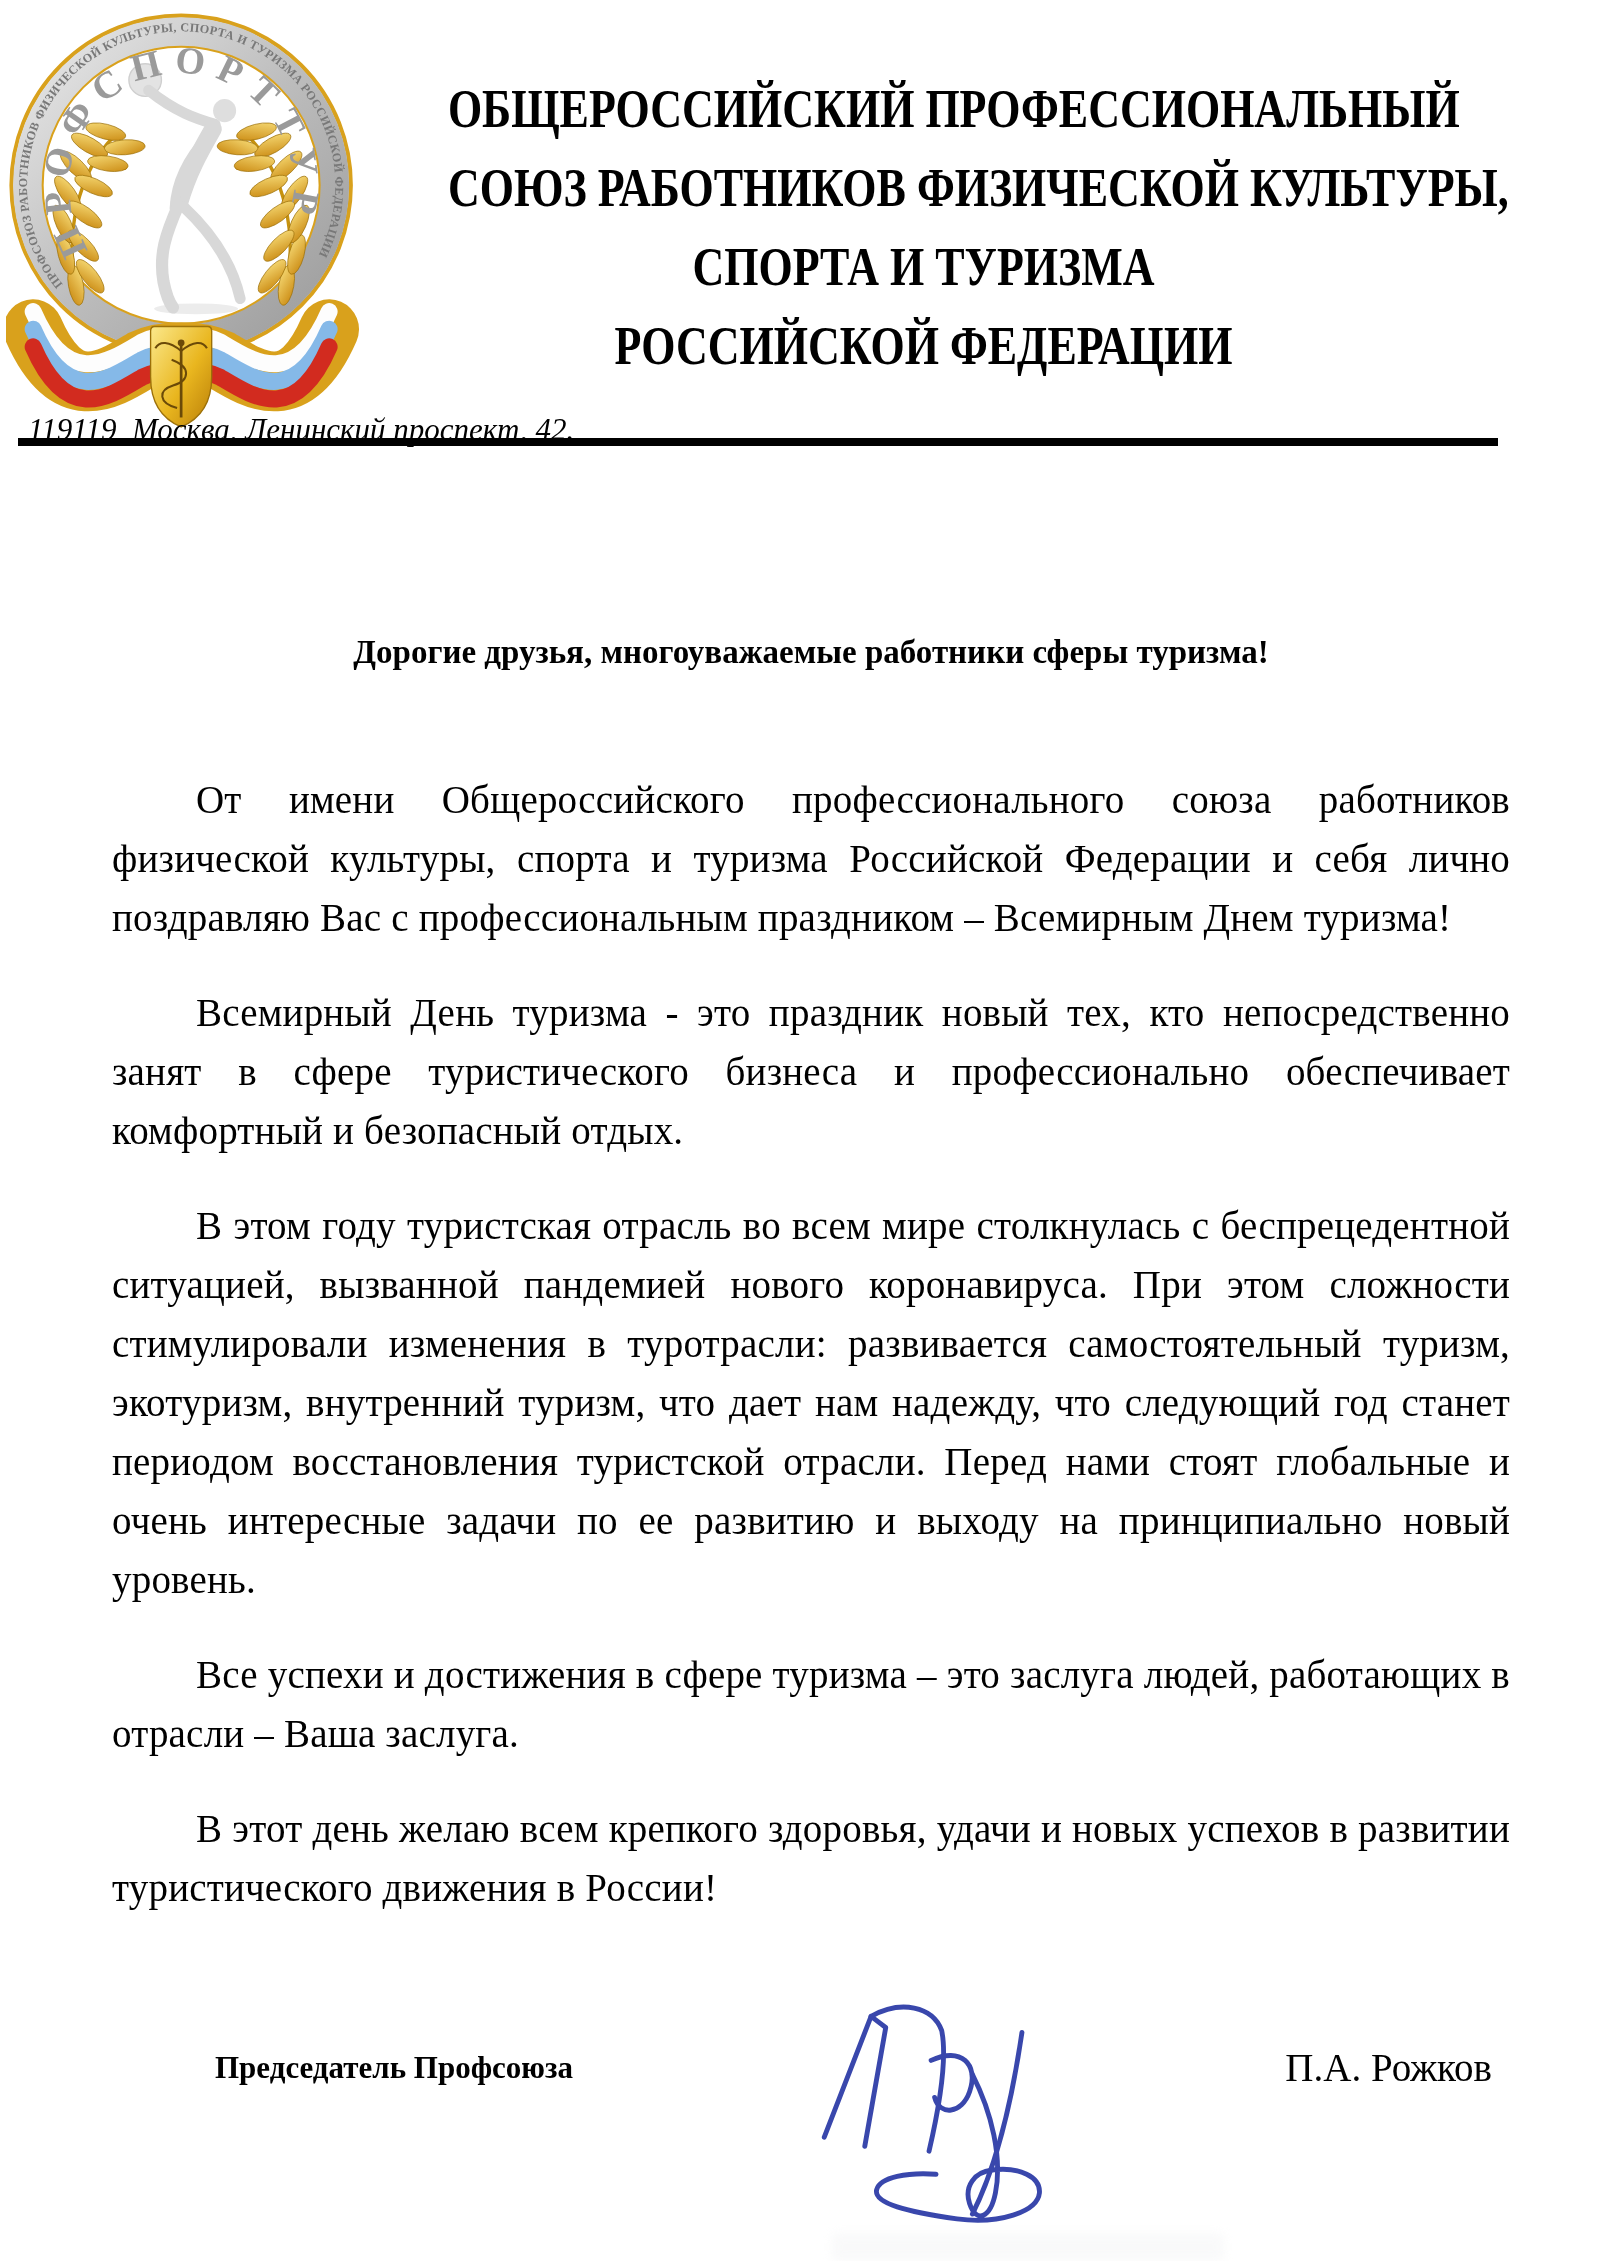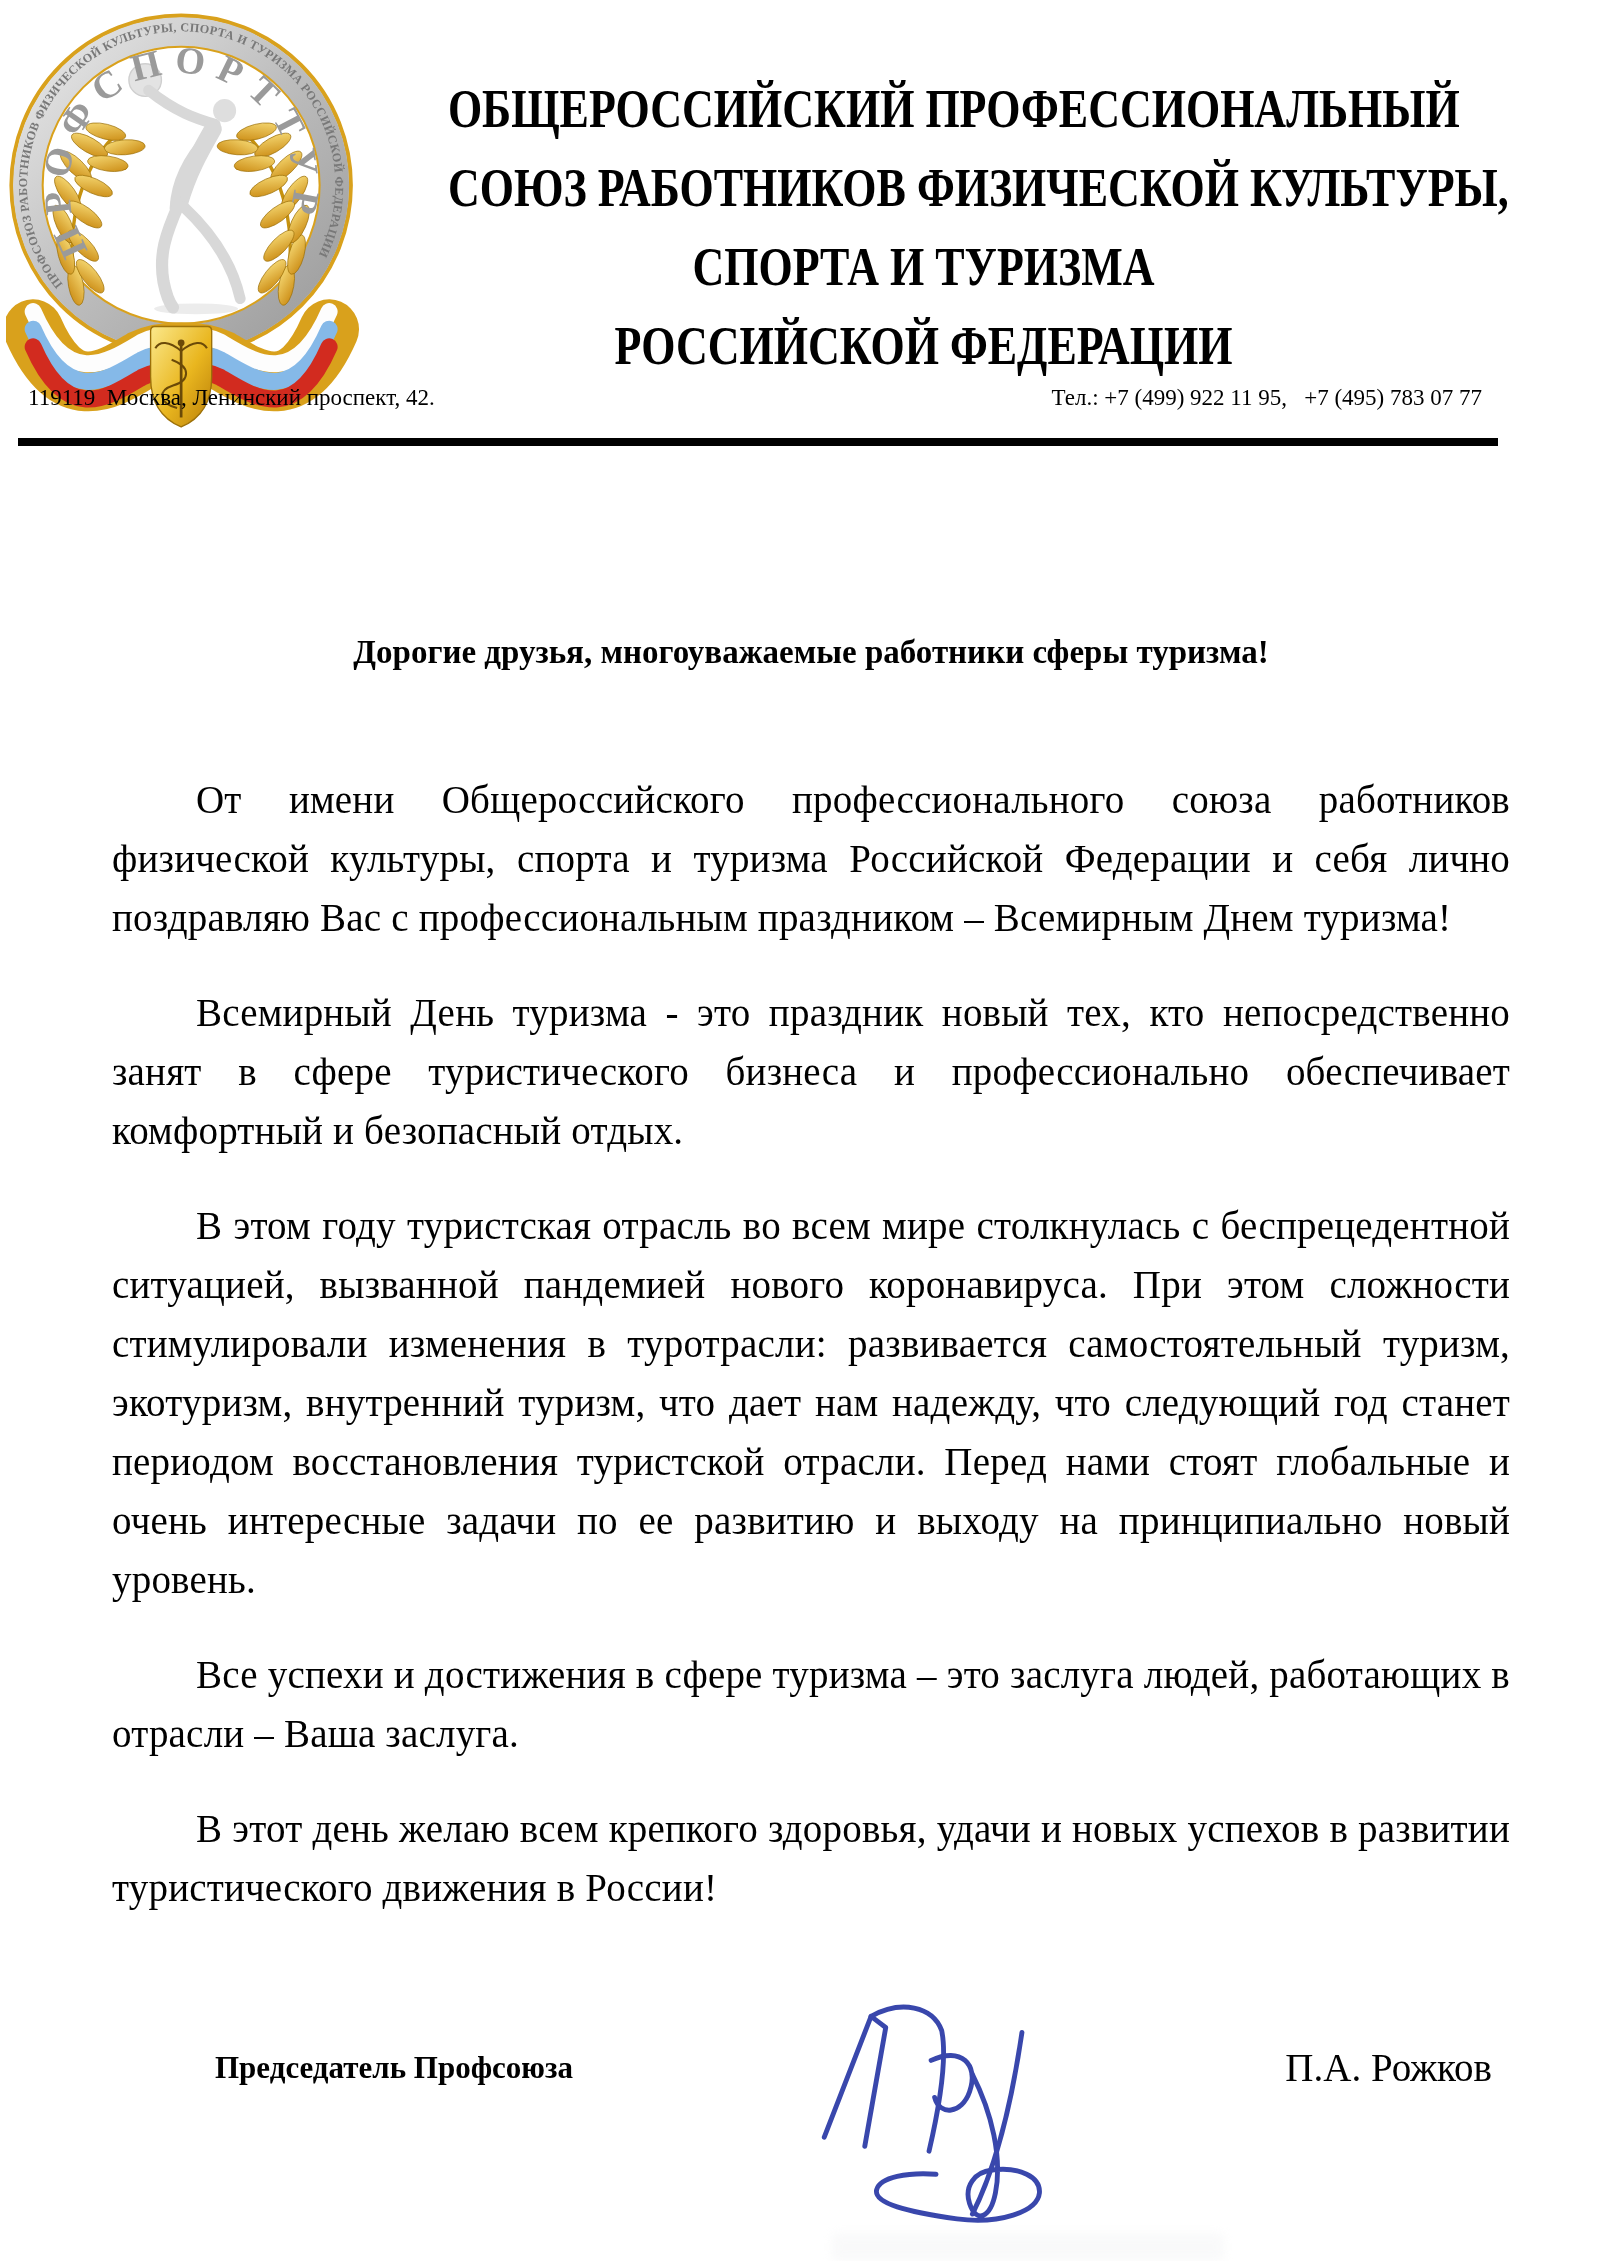--- a/index.html
+++ b/index.html
@@ -16,21 +16,21 @@
   .org-title{
     position:absolute;left:329px;top:69px;width:1189px;
     display:flex;flex-direction:column;align-items:center;
   }
   .org-title .line{
     width:100%;text-align:center;
     font-weight:bold;font-size:55px;line-height:79px;
     transform:scaleX(0.80);
     white-space:nowrap;letter-spacing:0;
   }
-  .contact-row{position:absolute;left:28px;top:380px;width:1454px;height:36px;font-size:23px;line-height:36px;}
+  .contact-row{position:absolute;left:28px;top:412px;width:1454px;height:36px;font-size:31px;line-height:36px;font-style:italic;}
   .contact-row .addr{position:absolute;left:0;top:0;white-space:pre;}
   .contact-row .phone{position:absolute;right:0;top:0;white-space:pre;text-align:right;}
   .rule{position:absolute;left:18px;top:438px;width:1480px;height:8.4px;background:#000;}
   
   .salutation{
     position:absolute;left:112px;top:631px;width:1398px;
     text-align:center;font-weight:bold;font-size:33px;line-height:42px;margin:0;
   }
   .body-text{position:absolute;left:112px;top:770px;width:1398px;}
   .body-text p{
@@ -158,21 +158,20 @@
 
   <div class="org-title">
     <div class="line">ОБЩЕРОССИЙСКИЙ ПРОФЕССИОНАЛЬНЫЙ</div>
     <div class="line">СОЮЗ РАБОТНИКОВ ФИЗИЧЕСКОЙ КУЛЬТУРЫ,</div>
     <div class="line">СПОРТА И ТУРИЗМА</div>
     <div class="line">РОССИЙСКОЙ ФЕДЕРАЦИИ</div>
   </div>
 
   <div class="contact-row">
     <span class="addr">119119  Москва, Ленинский проспект, 42.</span>
-    <span class="phone">Тел.: +7 (499) 922 11 95,   +7 (495) 783 07 77</span>
   </div>
   <div class="rule"></div>
 
   <p class="salutation">Дорогие друзья, многоуважаемые работники сферы туризма!</p>
 
   <div class="body-text">
     <p>От имени Общероссийского профессионального союза работников физической культуры, спорта и туризма Российской Федерации и себя лично поздравляю Вас с профессиональным праздником – Всемирным Днем туризма!</p>
     <p>Всемирный День туризма - это праздник новый тех, кто непосредственно занят в сфере туристического бизнеса и профессионально обеспечивает комфортный и безопасный отдых.</p>
     <p>В этом году туристская отрасль во всем мире столкнулась с беспрецедентной ситуацией, вызванной пандемией нового коронавируса. При этом сложности стимулировали изменения в туротрасли: развивается самостоятельный туризм, экотуризм, внутренний туризм, что дает нам надежду, что следующий год станет периодом восстановления туристской отрасли. Перед нами стоят глобальные и очень интересные задачи по ее развитию и выходу на принципиально новый уровень.</p>
     <p>Все успехи и достижения в сфере туризма – это заслуга людей, работающих в отрасли – Ваша заслуга.</p>

